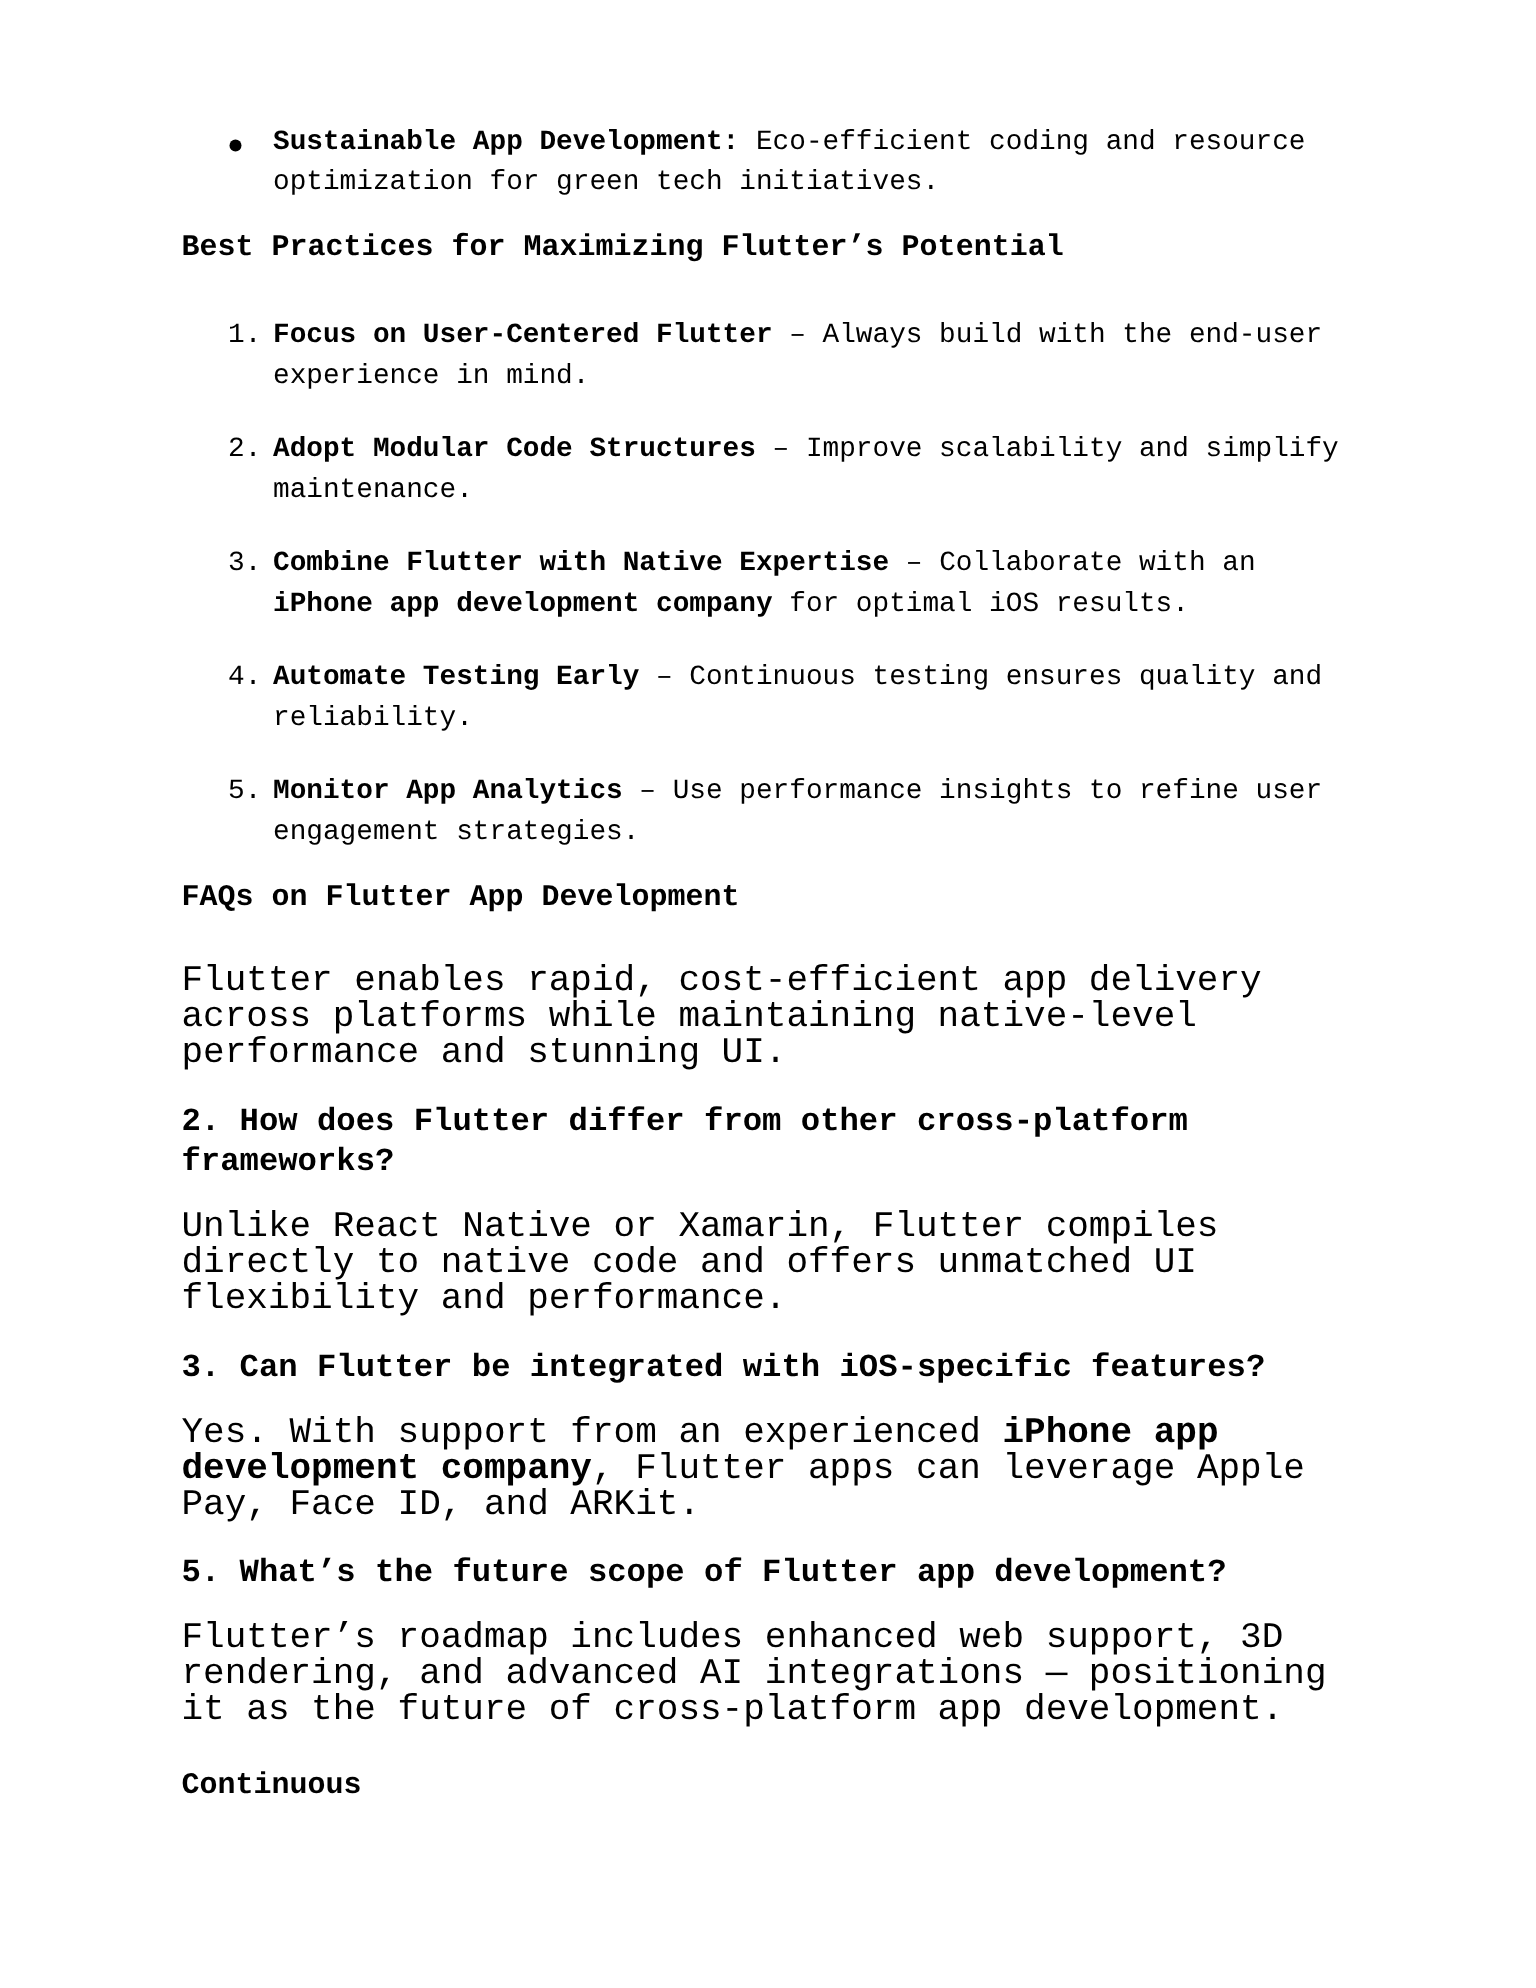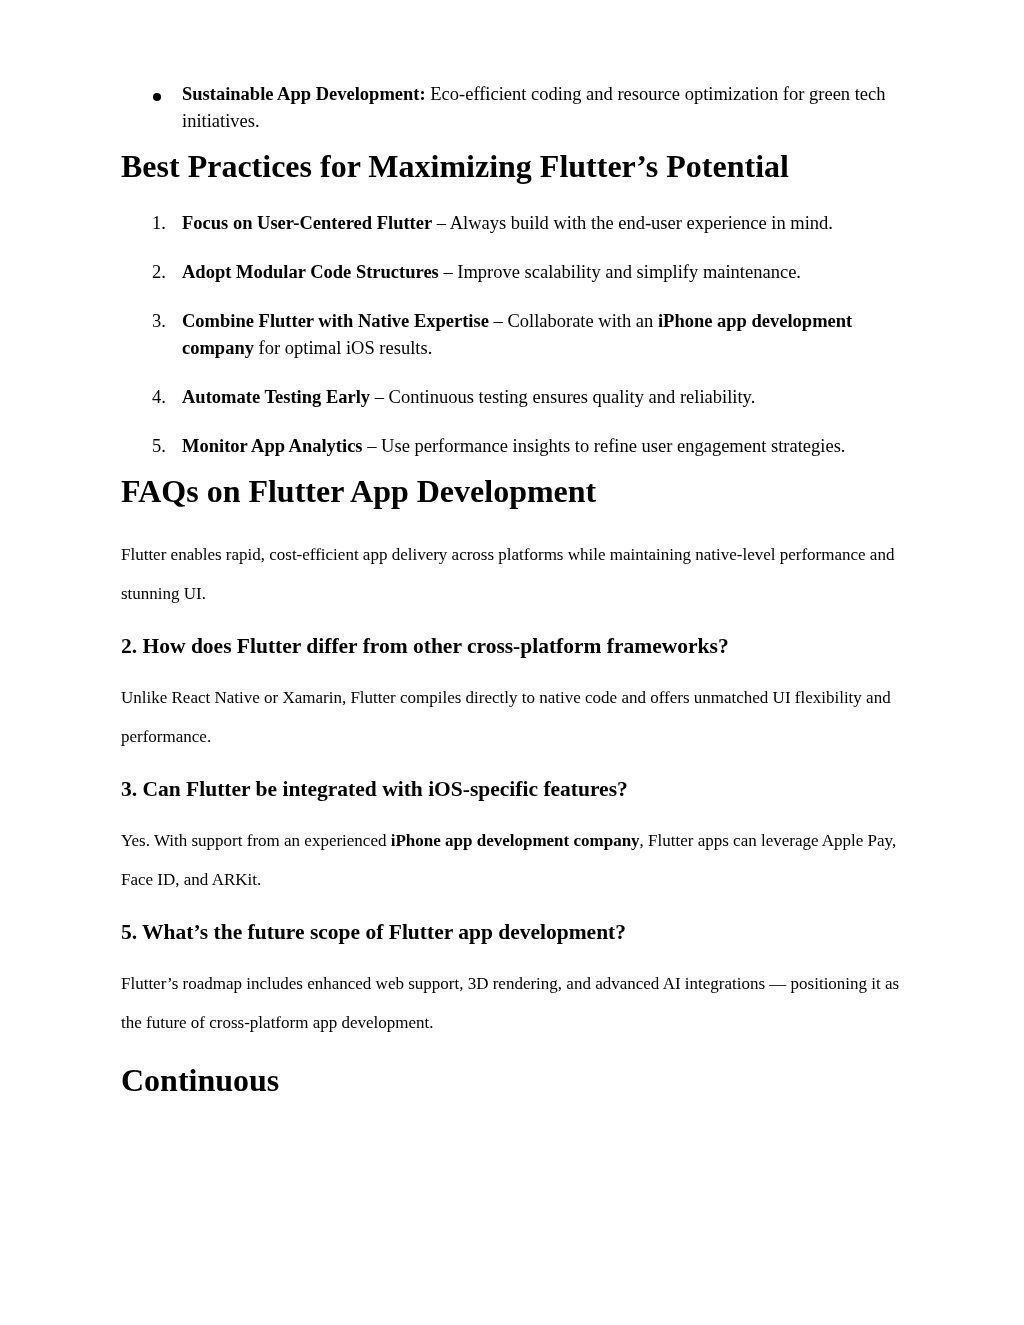--- a/index.html
+++ b/index.html
@@ -8,38 +8,38 @@
     background: #ffffff;
   }
   .page {
     position: relative;
     width: 1024px;
     height: 1325px;
     box-sizing: border-box;
     padding: 81px 121px 0 121px;
     background: #ffffff;
     color: #000000;
-    font-family: Liberation Serif, serif;
+    font-family: Liberation Mono, monospace;
     overflow: hidden;
   }
   h1 {
-    font-size: 32px;
+    font-size: 20px;
     line-height: 36px;
     font-weight: 700;
     margin: 13px 0 26px 0;
   }
   h2 {
     font-size: 21.5px;
     line-height: 27px;
     font-weight: 700;
     margin: 0 0 18px 0;
   }
   p.body-text {
-    font-size: 17px;
-    line-height: 39px;
+    font-size: 24px;
+    line-height: 24px;
     margin: 16px 0 20px 0;
   }
   ul.doc-list, ol.doc-list {
     list-style: none;
     margin: 0;
     padding: 0;
   }
   .doc-list li {
     position: relative;
     padding-left: 61px;

